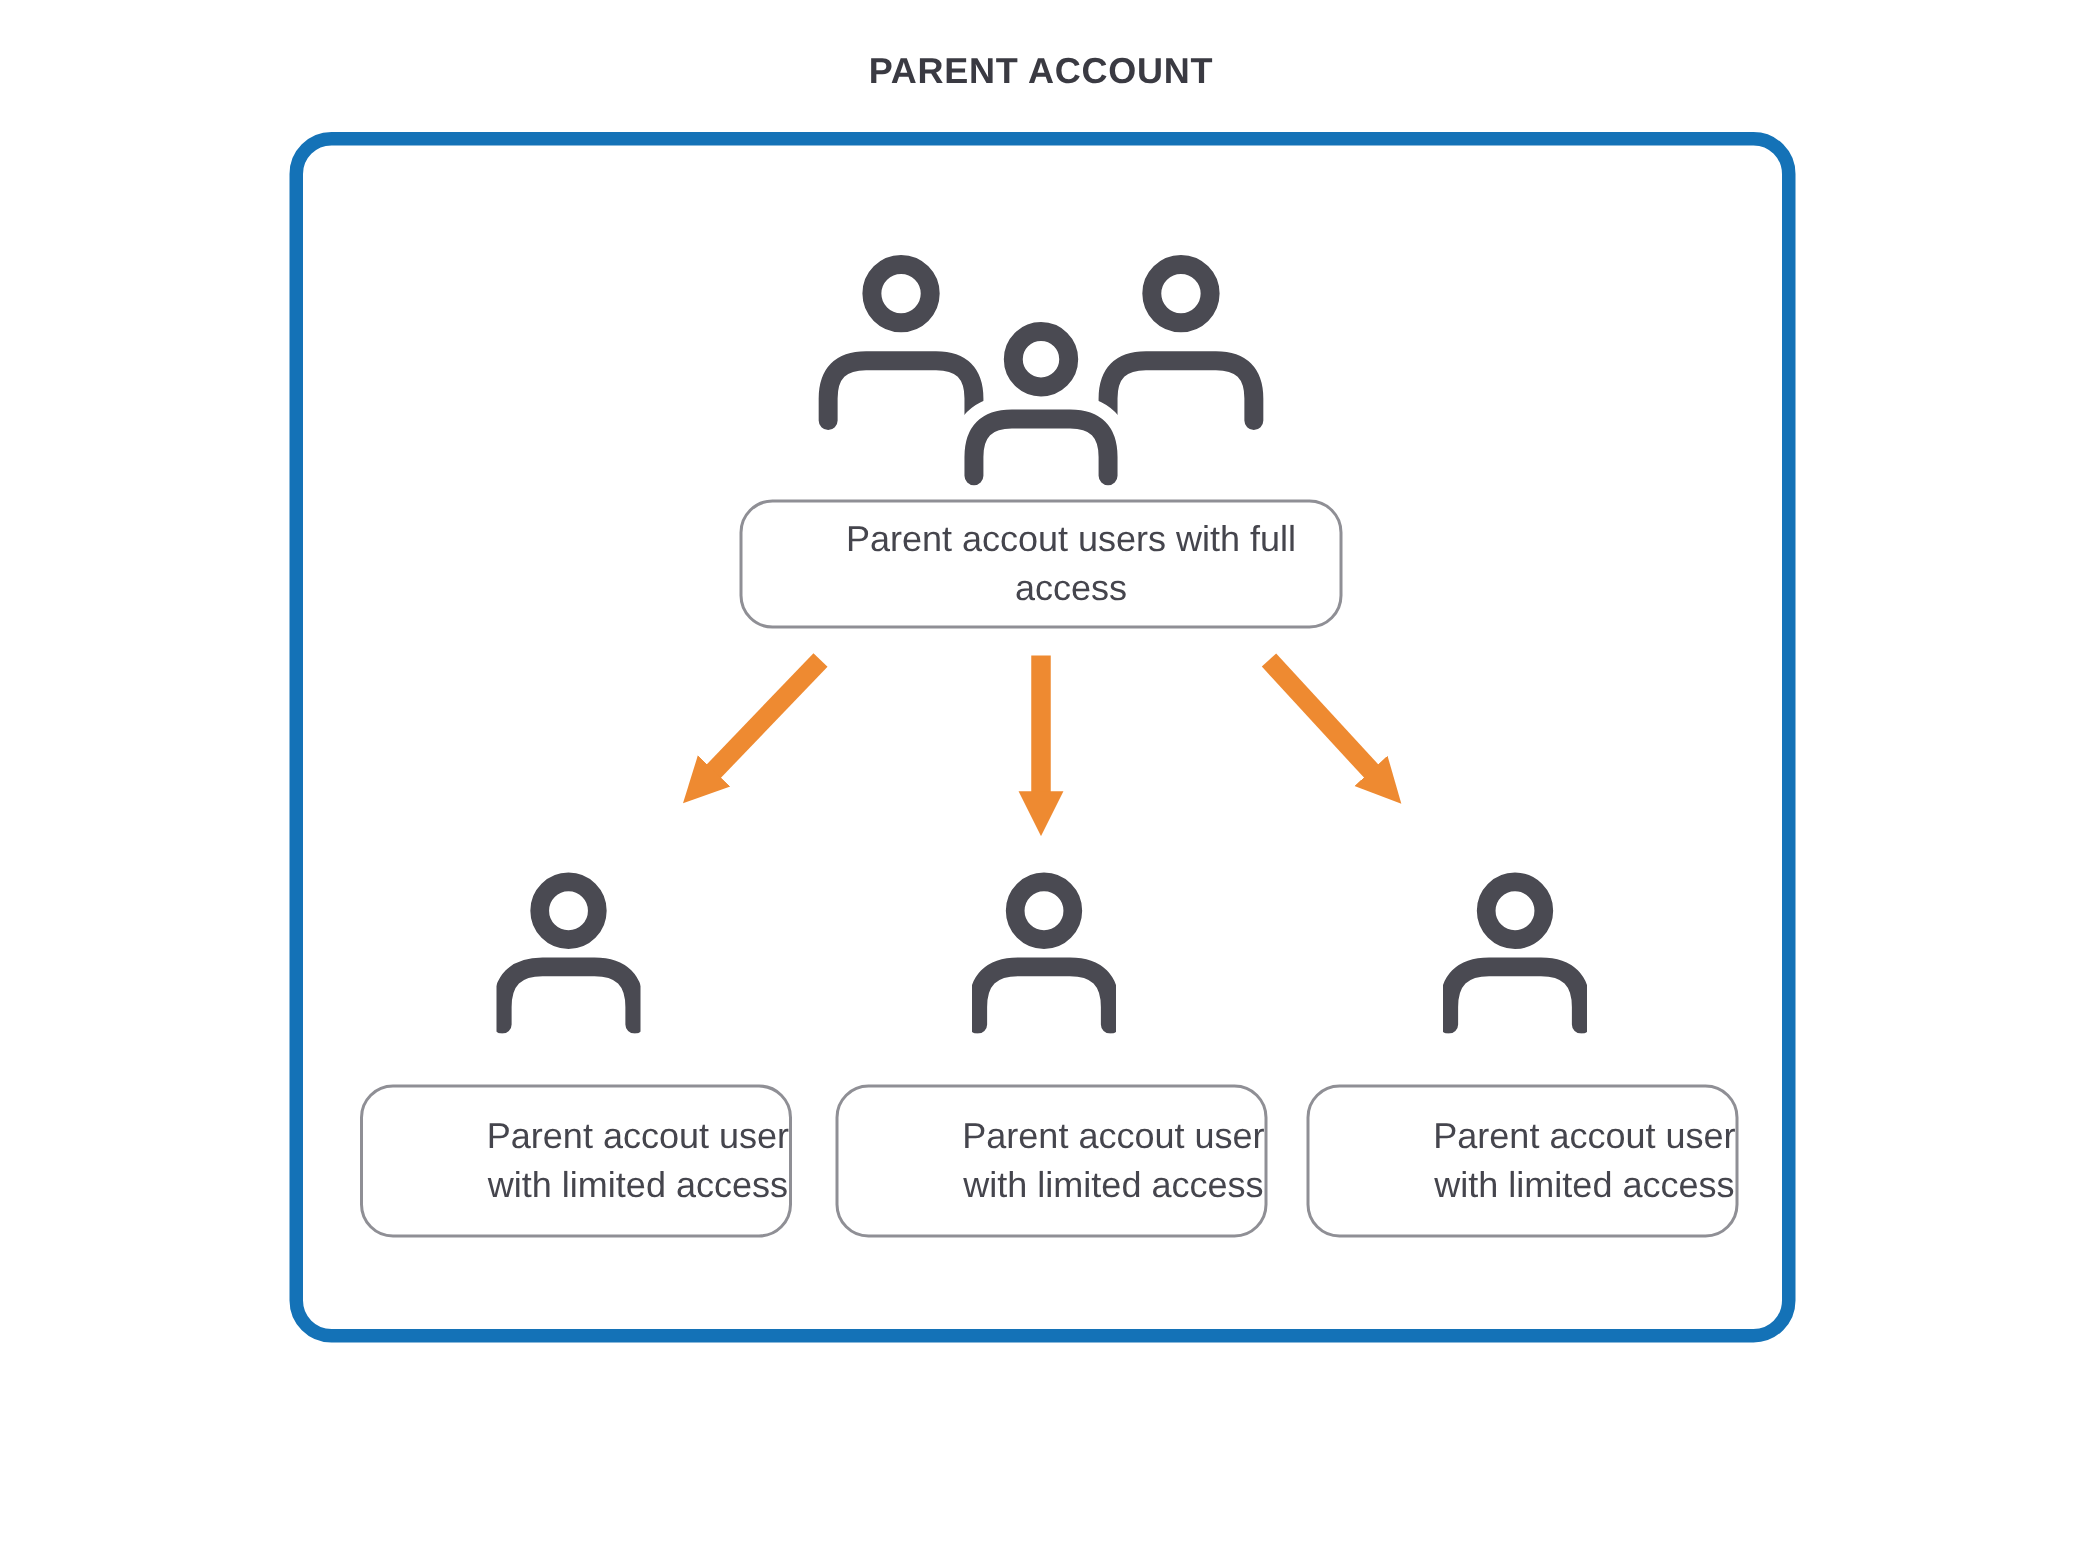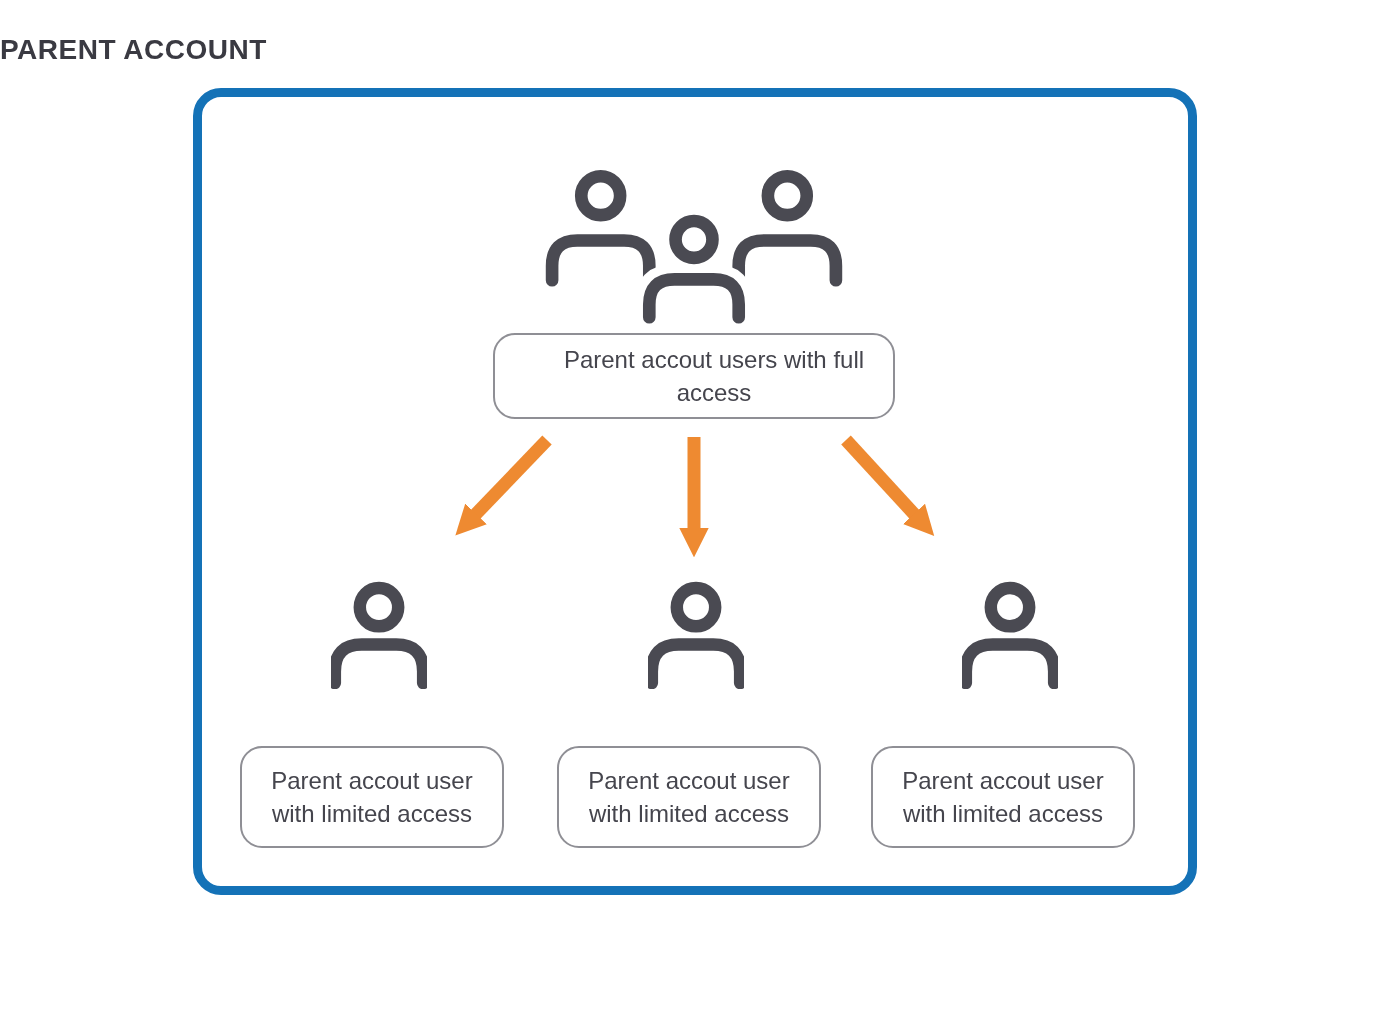--- a/index.html
+++ b/index.html
@@ -15,21 +15,22 @@
   html,body{background:var(--bg);}
   body{font-family:"Liberation Sans","DejaVu Sans",sans-serif;}
   .canvas{
     position:relative;
     width:1388px;height:1035px;
     background:var(--bg);
     overflow:hidden;
   }
   .title{
     position:absolute;top:34px;left:0;width:100%;
-    font-size:28px;font-weight:800;letter-spacing:0.5px;
+    text-align:center;
+    font-size:24px;font-weight:800;letter-spacing:0.5px;
     color:var(--title-dark);
   }
   .parent-box{
     position:absolute;left:193px;top:88px;
     width:1004px;height:807px;
     border:9px solid var(--accent-blue);
     border-radius:28px;
     background:var(--bg);
   }
   .group-icon{
@@ -48,21 +49,21 @@
     background:var(--bg);
     border:2.5px solid var(--box-border);
     border-radius:22px;
     display:flex;align-items:center;justify-content:center;
     text-align:center;
     color:var(--text-dark);
     font-size:24px;line-height:33px;
     white-space:pre-line;
   }
   .root-node{left:493px;top:333px;width:402px;height:86px;padding-left:40px;}
-  .child-node{top:746px;width:264px;height:102px;}
+  .child-node{top:723px;width:288px;height:102px;justify-content:flex-end;}
   .child-node.c1{left:240px;}
   .child-node.c2{left:557px;}
   .child-node.c3{left:871px;}
   .arrows-svg{
     position:absolute;left:425px;top:432px;
     width:540px;height:132px;overflow:visible;
   }
   .legend{
     position:absolute;left:188px;top:958px;
     display:flex;align-items:center;gap:60px;

